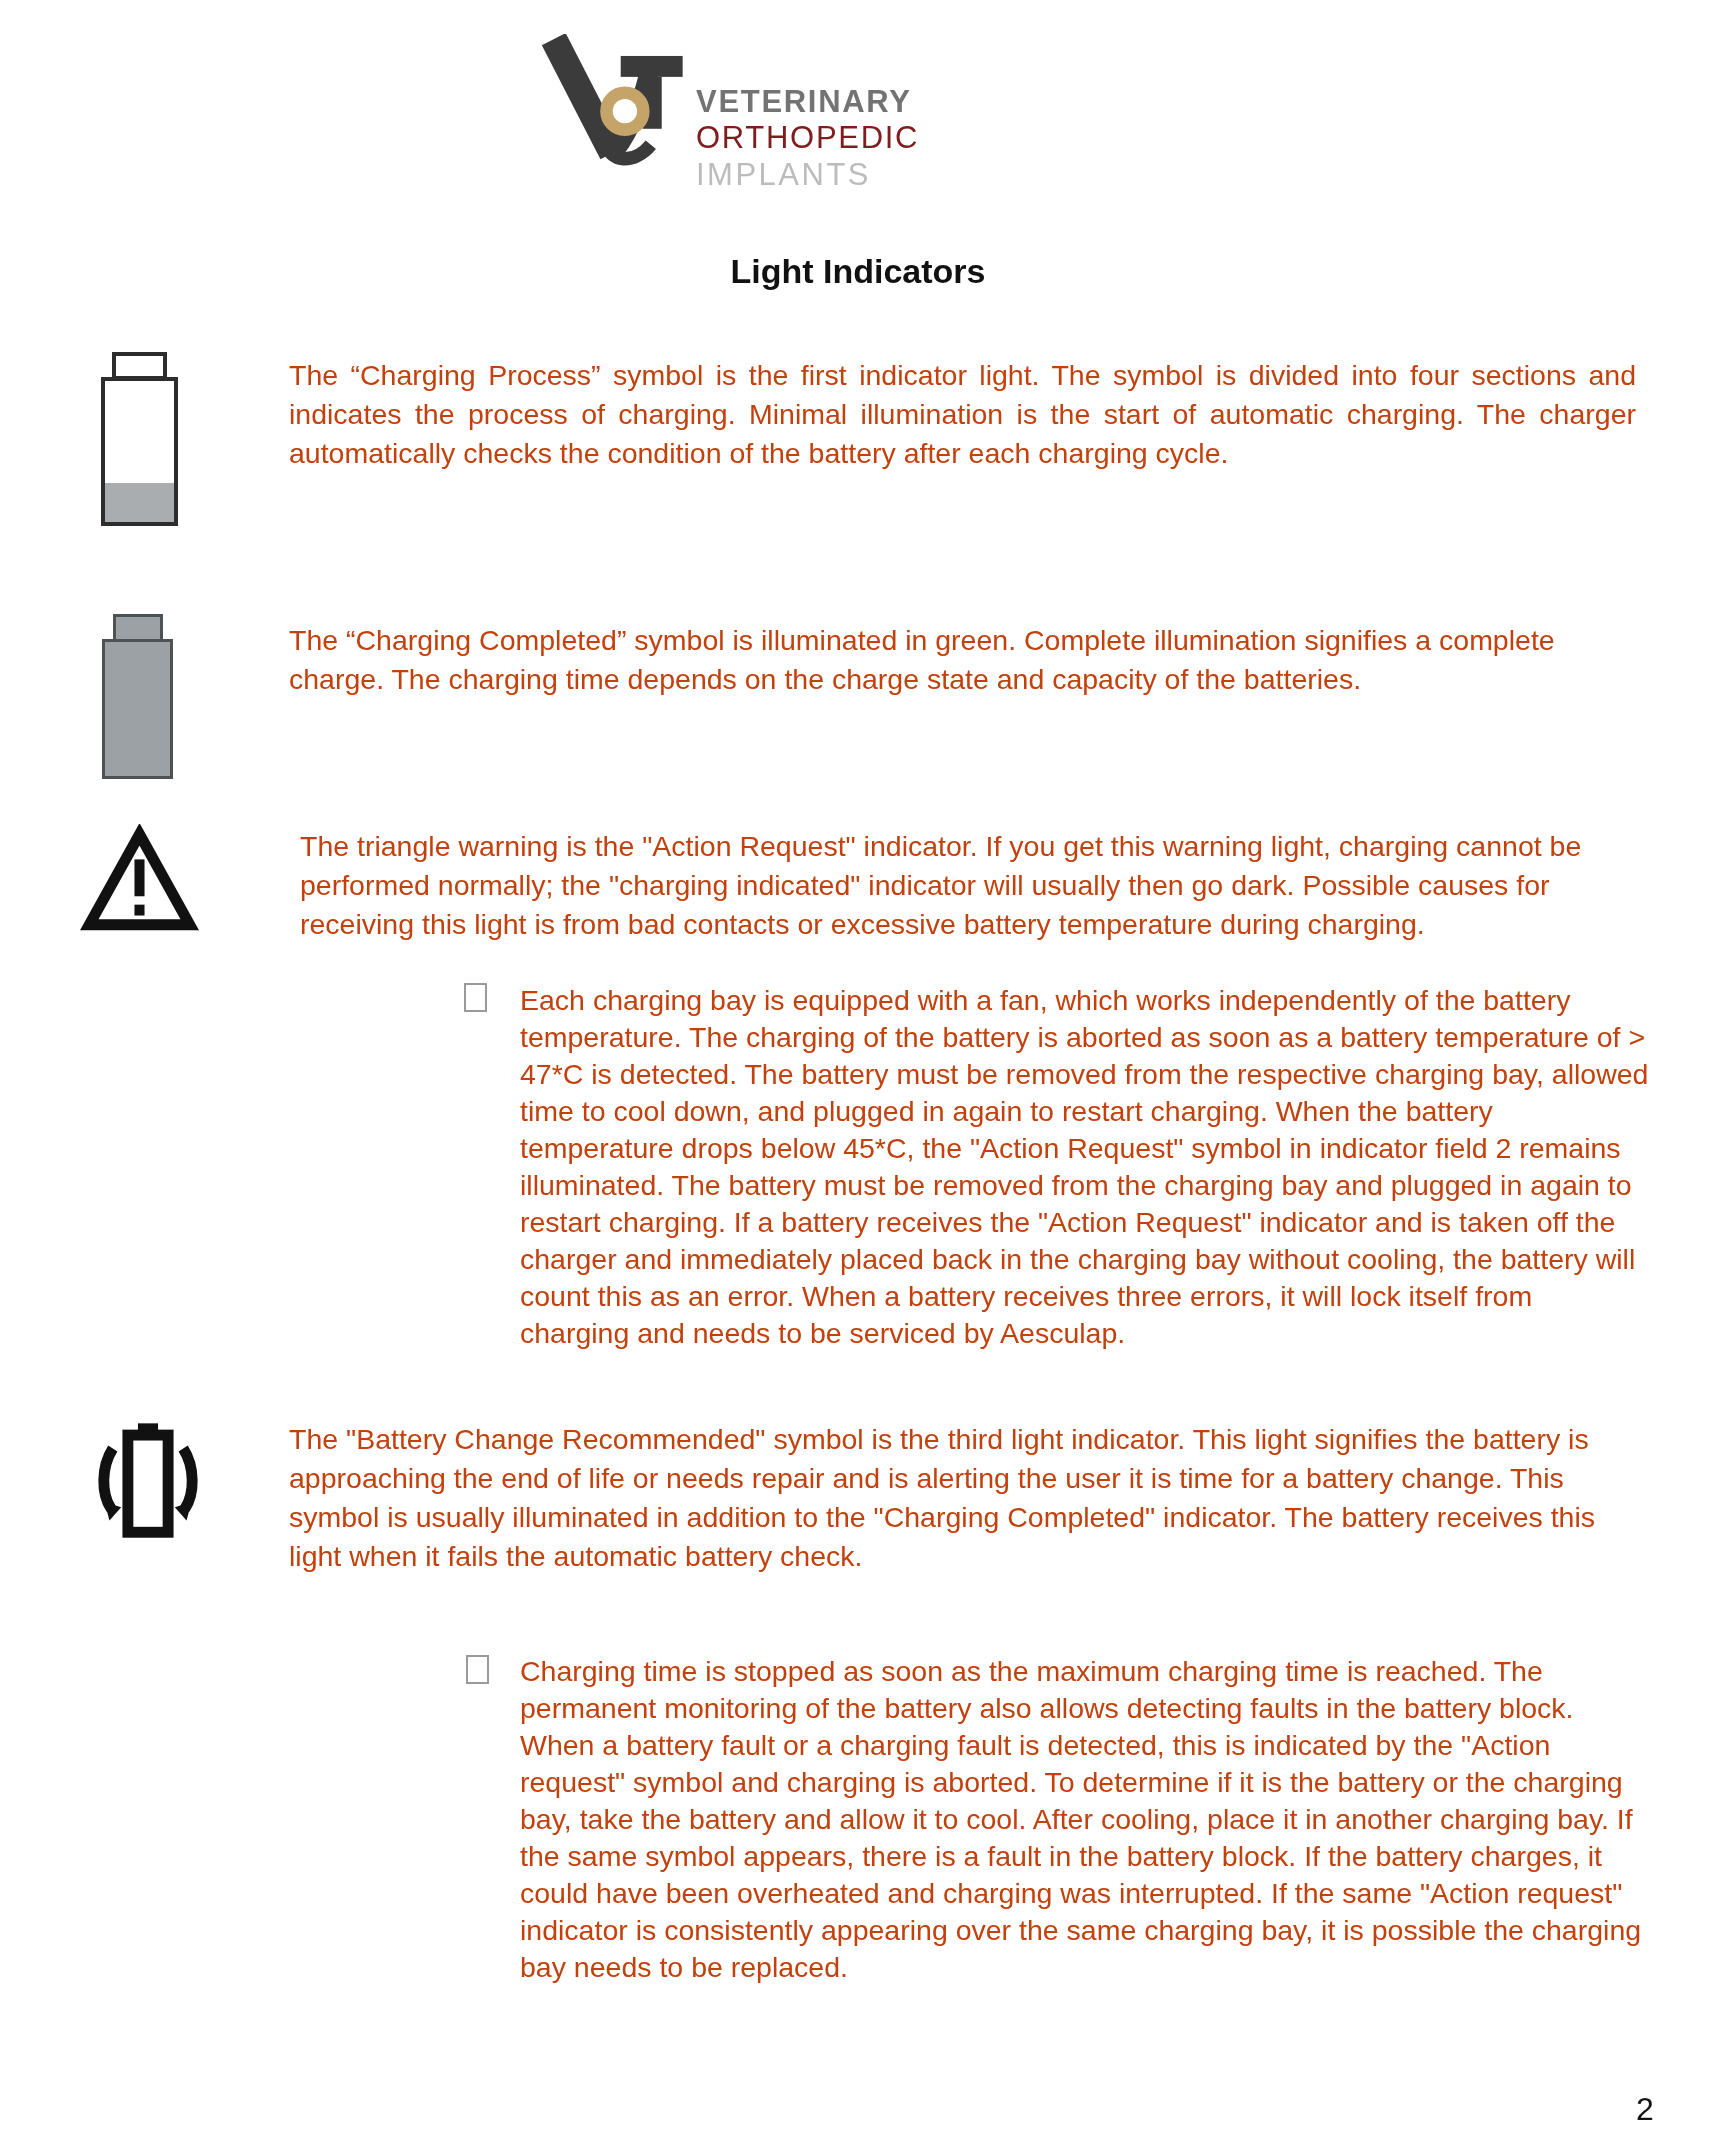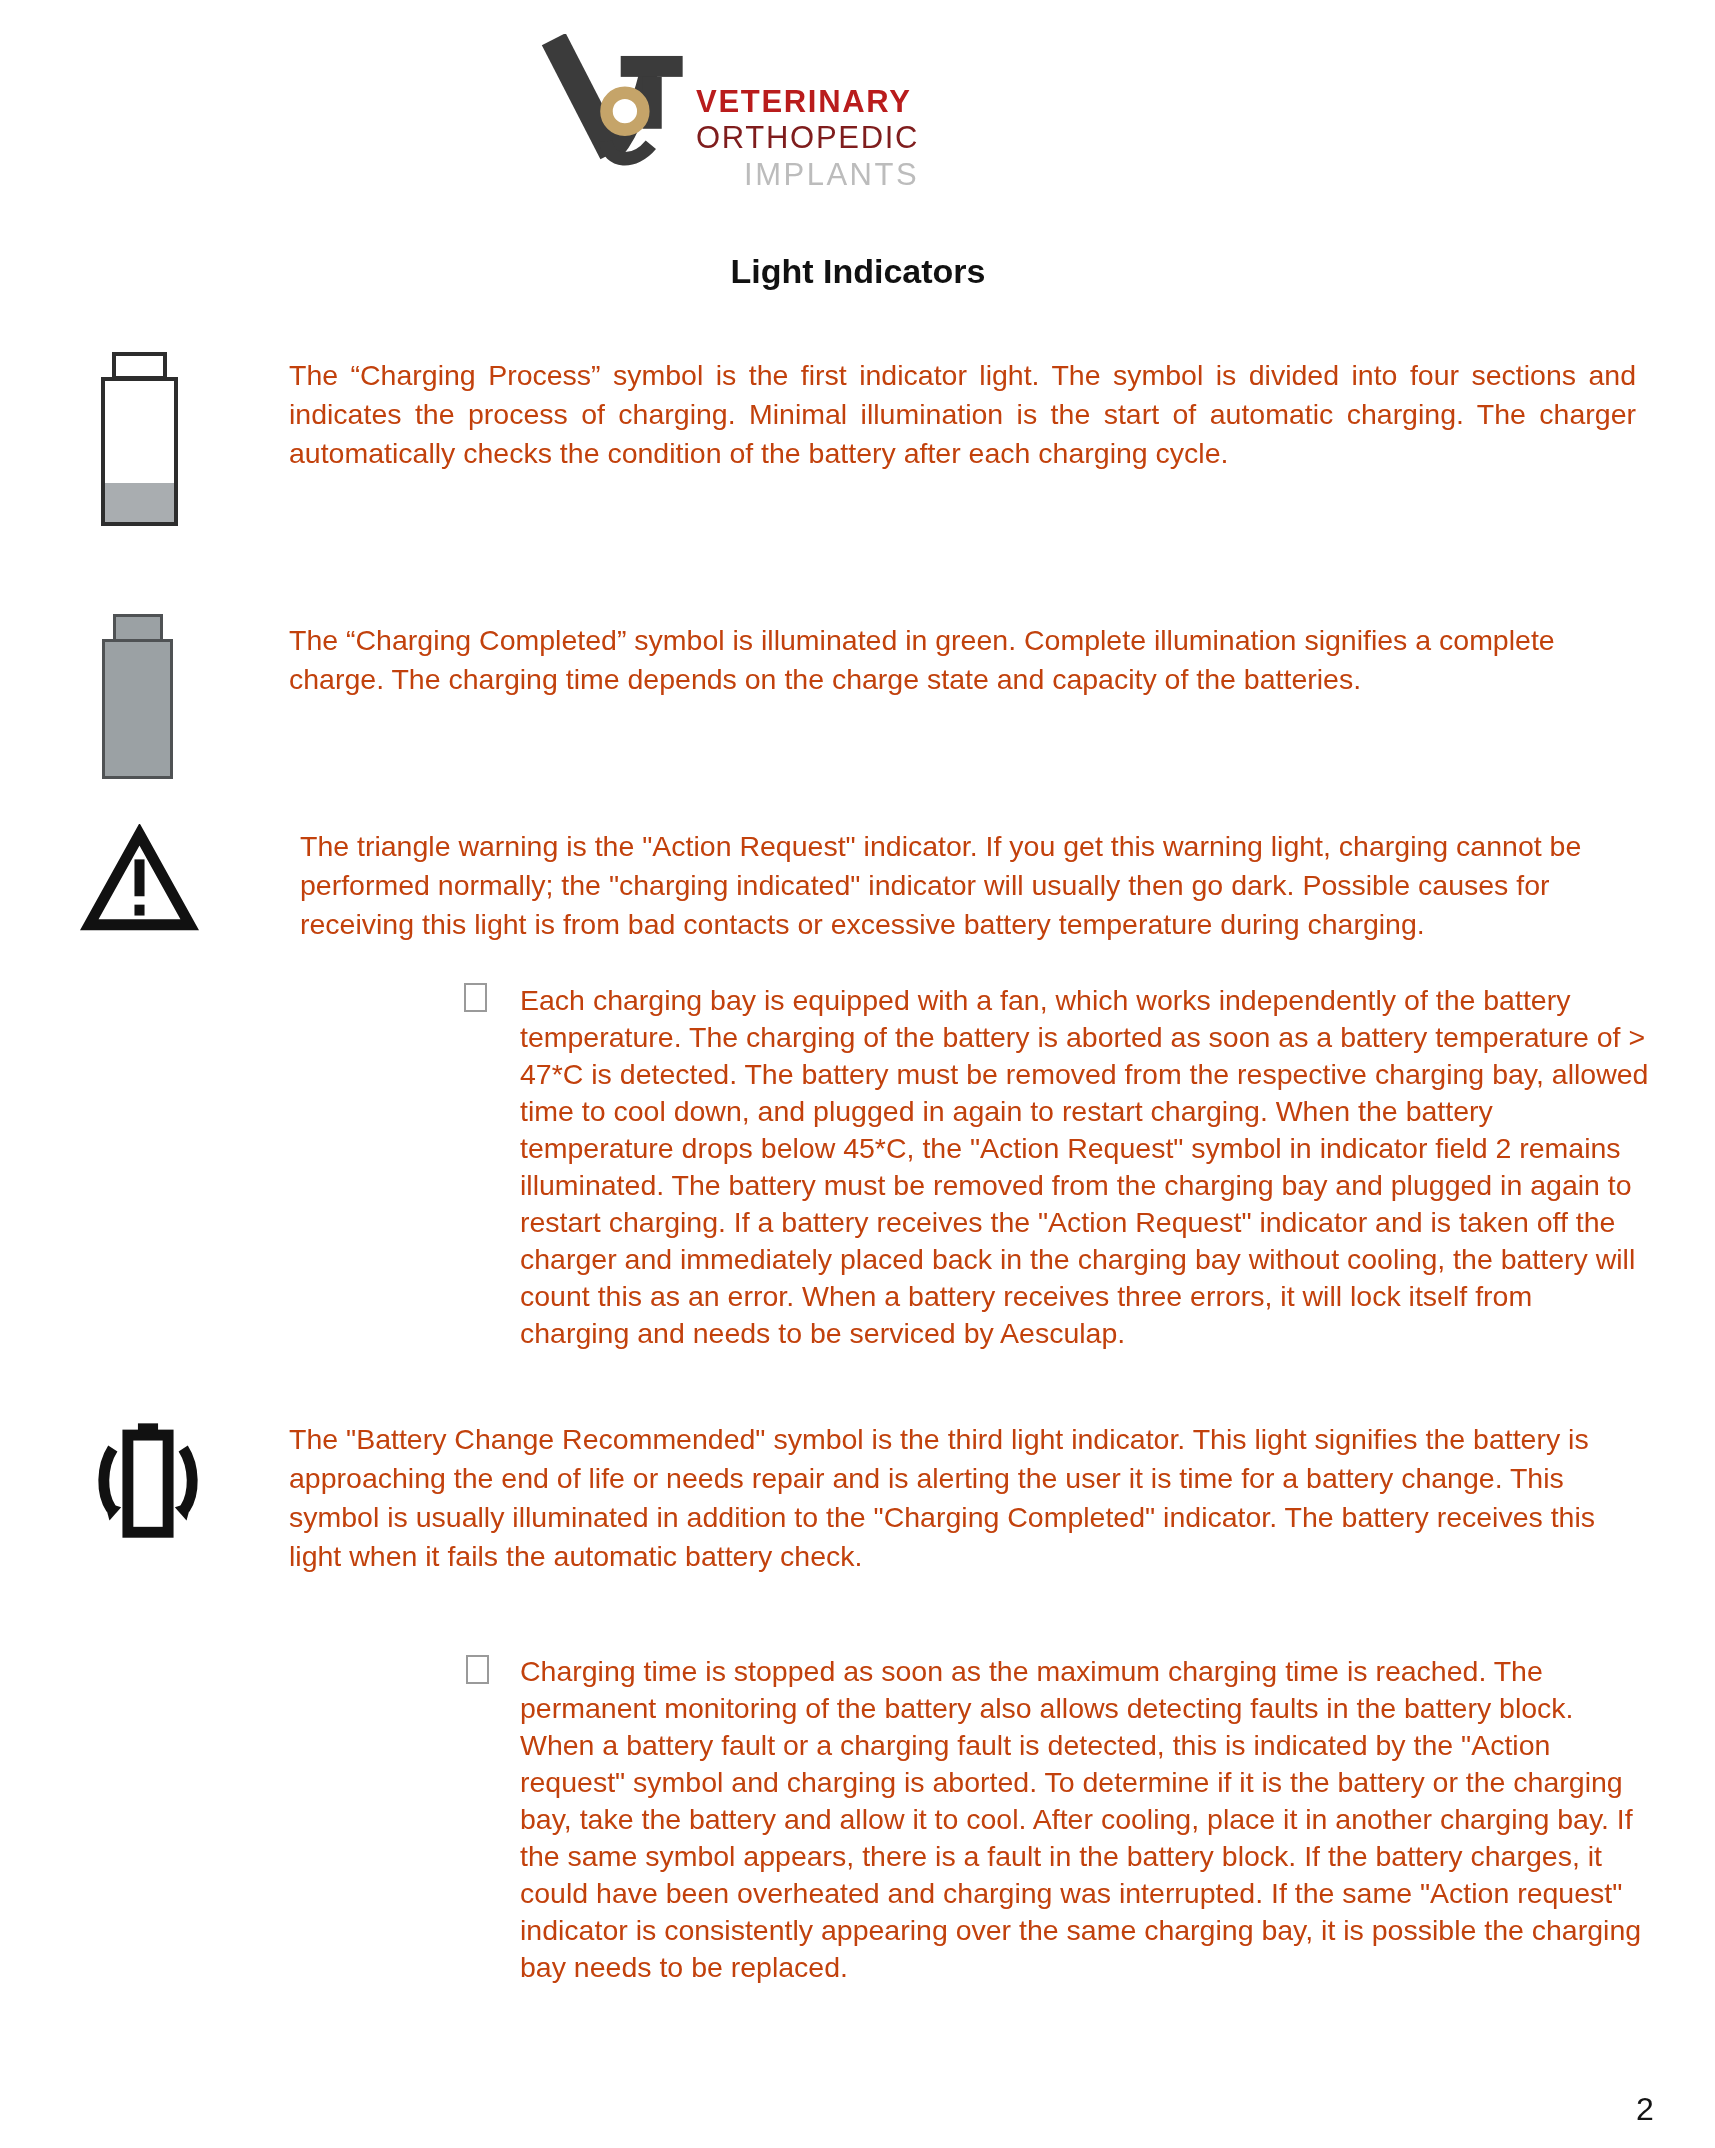--- a/index.html
+++ b/index.html
@@ -21,27 +21,27 @@
   .logo {
     position: absolute;
     left: 537px;
     top: 23.5px;
     display: flex;
     align-items: flex-start;
   }
   .logo-mark { width: 149px; height: 141px; margin-top: 10px; }
   .logo-text { margin-left: 10px; margin-top: 60px; line-height: 1.18; }
   .logo-line1 {
-    font-size: 31px; font-weight: bold; color: #b91c1c; letter-spacing: 1.7px;
+    font-size: 31px; font-weight: bold; color: #737373; letter-spacing: 1.7px;
   }
   .logo-line2 {
     font-size: 31px; font-weight: 400; color: #7f1d1d; letter-spacing: 1.7px;
   }
   .logo-line3 {
-    font-size: 31px; font-weight: 400; color: #bcbcbc; letter-spacing: 2.5px; text-align: right;
+    font-size: 31px; font-weight: 400; color: #bcbcbc; letter-spacing: 2.5px;
   }
 
   
   .doc-title {
     position: absolute;
     top: 252px;
     left: 0;
     width: 100%;
     text-align: center;
     font-size: 34px;

